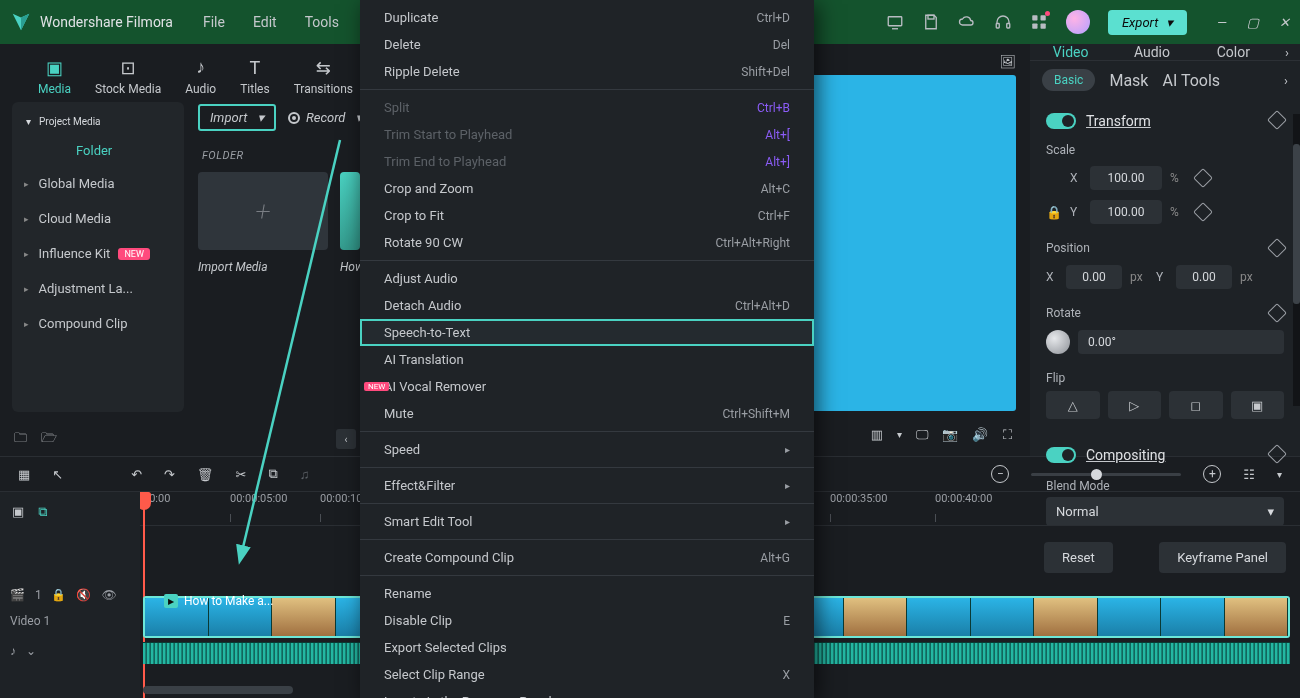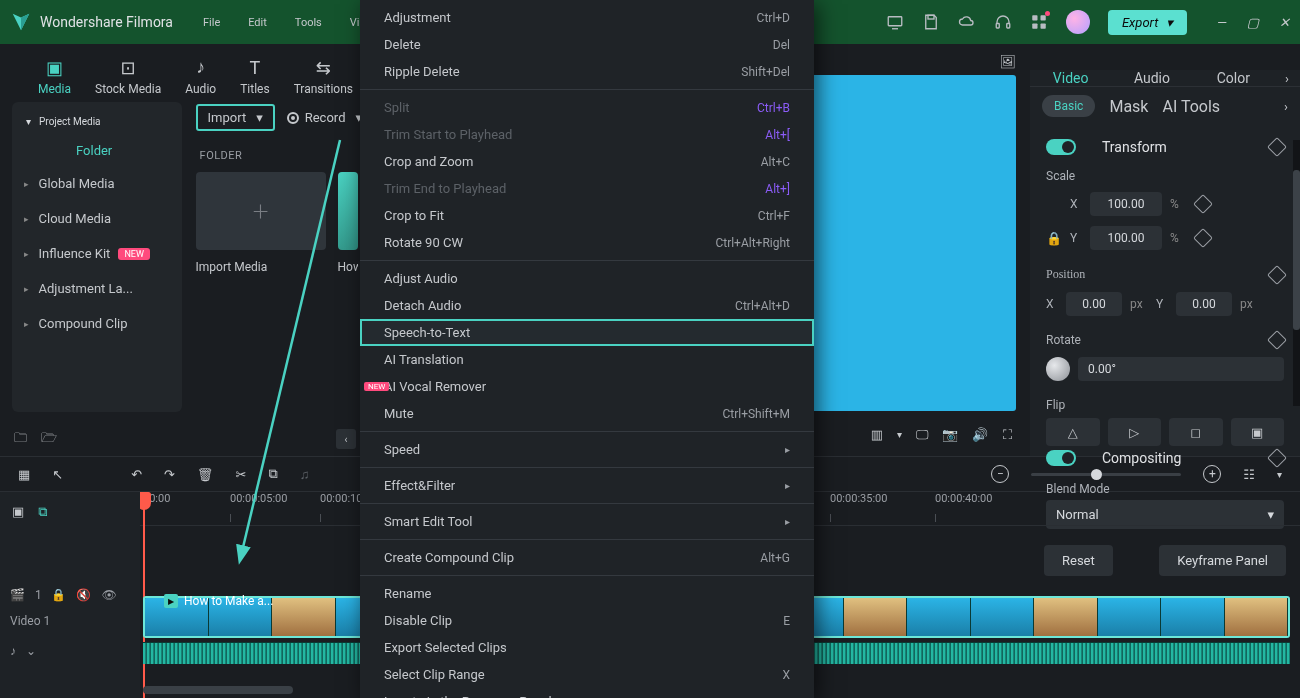--- a/index.html
+++ b/index.html
@@ -4,21 +4,21 @@
 <style>
 * { margin: 0; padding: 0; box-sizing: border-box; }
 body { background: #1a1d21; color: #c5c8cc; font-family: -apple-system, "Segoe UI", Roboto, sans-serif; font-size: 13px; width:1300px; height:698px; overflow:hidden; user-select:none; }
 
 
 .titlebar { height:44px; display:flex; align-items:center; padding:0 10px; background:#14532d; position:relative; }
 .logo-wrap { display:flex; align-items:center; gap:8px; }
 .logo { width:22px; height:22px; display:flex; align-items:center; justify-content:center; }
 .app-title { font-size:14px; color:#e0e2e5; }
 .menubar { display:flex; gap:28px; margin-left:30px; }
-.menubar span { font-size:11px; color:#c5c8cc; cursor:pointer; }
+.menubar span { font-size:14px; color:#c5c8cc; cursor:pointer; }
 .title-right { margin-left:auto; display:flex; align-items:center; gap:18px;font-style:italic; }
 .title-icon { width:18px; height:18px; display:flex; align-items:center; justify-content:center; color:#b8bcc2; }
 .avatar { width:24px; height:24px; border-radius:50%; background: radial-gradient(circle at 35% 35%, #ffb3e6, #b3a0ff); }
 .export-btn { background:#5be0d0; color:#0c0c0c; padding:5px 14px; border-radius:4px; font-size:13px; display:flex; align-items:center; gap:8px; }
 .win-ctrls { display:flex; gap:20px; margin-left:12px; }
 
 
 .main { display:flex; height:412px; }
 .left-col { width: 370px; display:flex; flex-direction:column; }
 .media-tabs { display:flex; height:58px; align-items:flex-end; padding:0 10px 6px 38px; gap:24px; }
@@ -28,21 +28,21 @@
 
 .left-sub { display:flex; height: 310px; }
 .sidebar { width:175px; background:#22262a; border-radius:6px; margin: 0 6px 0 12px; display:flex; flex-direction:column; padding:6px 0; }
 .proj-media { display:flex; align-items:center; padding:8px 14px; font-size:10px; color:#d6d9dd; }
 .proj-media::before { content:"▾"; margin-right:8px; font-size:10px; }
 .folder-row { color:#4ad2c2; padding:8px 0 8px 64px; font-size:13px; }
 .side-item { display:flex; align-items:center; padding:10px 12px; font-size:13px; color:#c5c8cc; }
 .side-item::before { content:"▸"; margin-right:10px; font-size:9px; color:#888; }
 .side-item .badge-new { background:#ff4a7d; color:#fff; font-size:9px; padding:1px 6px; border-radius:3px; margin-left:8px; }
 
-.folder-area { flex:1; padding:0 8px; }
+.folder-area { flex:1; padding:0 8px;font-style:italic; }
 .folder-top { display:flex; align-items:center; gap:12px; margin-top:2px; }
 .import-btn { border:2px solid #4ad2c2; color:#c5c8cc; padding:4px 10px; border-radius:3px; font-size:13px; display:flex; align-items:center; gap:10px; }
 .record-btn { display:flex; align-items:center; gap:6px; color:#c5c8cc; font-size:13px; }
 .record-dot { width:12px; height:12px; border:2px solid #c5c8cc; border-radius:50%; display:flex; align-items:center; justify-content:center;}
 .record-dot::after{content:"";width:4px;height:4px;background:#c5c8cc;border-radius:50%;}
 .folder-label { font-size:11px; color:#9a9ea4; letter-spacing:.5px; margin:18px 0 10px 4px; }
 .thumbs { display:flex; gap:12px; }
 .thumb { width:130px; }
 .thumb-box { height:78px; background:#2f353b; border-radius:4px; display:flex; align-items:center; justify-content:center; }
 .thumb-box .plus { font-size:28px; color:#7a7e84; font-weight:200; }
@@ -56,32 +56,32 @@
 
 .preview-col { flex:1; display:flex; flex-direction:column; padding:10px 14px 4px 2px; }
 .prev-top { display:flex; justify-content:flex-end; padding-bottom:6px; }
 .preview-box { flex:1; background:#2bb4e6; border-radius:3px; display:flex; align-items:center; justify-content:center; overflow:hidden; position:relative; }
 .preview-logo { font-size:72px; font-weight:800; color:#3f607a; letter-spacing:2px; }
 .prev-controls { display:flex; align-items:center; padding:10px 4px 4px; gap:16px; }
 .time-box { background:#2c3136; padding:6px 12px; border-radius:4px; font-size:13px; color:#d6d9dd; }
 .pc-right { margin-left:auto; display:flex; gap:14px; align-items:center;}
 
 
-.props { width:270px; background:#1e2226; display:flex; flex-direction:column; position:relative;margin-top:26px; }
+.props { width:270px; background:#1e2226; display:flex; flex-direction:column; position:relative; }
 .scrollhint{position:absolute;right:0;top:70px;bottom:50px;width:7px;background:#121417;}
 .scrollthumb{position:absolute;right:0;top:100px;width:7px;height:160px;background:#3c4248;border-radius:3px;}
 .props-tabs { display:flex; height:48px; align-items:center; border-bottom:1px solid #2c3035; }
 .props-tab { flex:1; text-align:center; font-size:14px; color:#c5c8cc; }
 .props-tab.active { color:#4ad2c2; }
 .props-tabs .more { width:26px; text-align:center; }
 .sub-tabs { display:flex; align-items:center; padding:8px 12px; gap:14px; }
 .pill { background:#3a4046; color:#4ad2c2; padding:4px 12px; border-radius:12px; font-size:12px; }
 .sub-tab { font-size:16px; color:#c5c8cc; }
 .prop-sec { padding:8px 16px 4px; }
-.prop-head { display:flex; align-items:center; gap:26px; padding:6px 0; }
+.prop-head { display:flex; align-items:flex-start; gap:10px; padding:6px 0;text-decoration:underline; }
 .toggle { width:30px; height:16px; background:#4ad2c2; border-radius:10px; position:relative; }
 .toggle::after { content:""; position:absolute; width:12px; height:12px; background:#1e2226; border-radius:50%; top:2px; right:2px; }
 .prop-head-label { font-size:14px; color:#e0e2e5; flex:1; }
 .kf { width:14px; height:14px; border:1.5px solid #9a9ea4; transform:rotate(45deg); border-radius:2px; }
 .prop-row { display:flex; align-items:center; gap:8px; padding:5px 0; font-size:12px; color:#aeb2b8; }
 .prop-row .axis { width:12px; }
 .num-input { background:#2c3136; border-radius:4px; padding:5px 8px; color:#d6d9dd; width:72px; text-align:center; font-size:12px; }
 .unit { width:18px; color:#888; }
 .link-icon { color:#4ad2c2; font-size:13px; width:16px; }
 .rotate-knob { width:24px;height:24px;border-radius:50%;background:radial-gradient(circle at 35% 35%,#e6e8eb,#8c9096); }
@@ -336,21 +336,21 @@
         <span class="unit">%</span>
         <span class="kf"></span>
       </div>
       <div class="prop-row">
         <span class="link-icon">🔒</span>
         <span class="axis">Y</span>
         <span class="num-input">100.00</span>
         <span class="unit">%</span>
         <span class="kf"></span>
       </div>
-      <div class="prop-row" style="padding-top:12px;font-family:Liberation Serif, serif;">
+      <div class="prop-row" style="padding-top:12px;">
         <span style="flex:1;">Position</span>
         <span class="kf"></span>
       </div>
       <div class="prop-row">
         <span class="axis">X</span>
         <span class="num-input" style="width:56px;">0.00</span>
         <span class="unit">px</span>
         <span class="axis">Y</span>
         <span class="num-input" style="width:56px;">0.00</span>
         <span class="unit">px</span>
@@ -363,21 +363,21 @@
         <span class="rotate-knob"></span>
         <span class="angle-box">0.00°</span>
       </div>
       <div style="font-size:12px;color:#aeb2b8;padding:12px 0 0;">Flip</div>
       <div class="flip-row">
         <span class="flip-btn">△</span>
         <span class="flip-btn">▷</span>
         <span class="flip-btn">◻</span>
         <span class="flip-btn">▣</span>
       </div>
-      <div class="prop-head" style="padding-top:4px;">
+      <div class="prop-head" style="padding-top:28px;">
         <span class="toggle"></span>
         <span class="prop-head-label">Compositing</span>
         <span class="kf"></span>
       </div>
       <div style="font-size:12px;color:#aeb2b8;padding:10px 0 0;">Blend Mode</div>
       <div class="blend-sel">
           <span>Normal</span>
           <span class="sp"></span>
           <span>▾</span>
         </div>
@@ -464,47 +464,47 @@
           <div class="clip-th"></div>
       </div>
     </div>
     <div class="wave"></div>
     <div class="tl-hscroll"></div>
   </div>
 </div>
 
 <div class="ctx-menu" id="ctx">
     <div class="ctx-item">
-      <span>Adjustment</span>
+      <span>Duplicate</span>
       <span class="sc">Ctrl+D</span>
     </div>
     <div class="ctx-item">
       <span>Delete</span>
       <span class="sc">Del</span>
     </div>
     <div class="ctx-item">
       <span>Ripple Delete</span>
       <span class="sc">Shift+Del</span>
     </div>
     <div class="ctx-sep"></div>
     <div class="ctx-item disabled">
       <span>Split</span>
       <span class="sc">Ctrl+B</span>
     </div>
     <div class="ctx-item disabled">
       <span>Trim Start to Playhead</span>
       <span class="sc">Alt+[</span>
     </div>
-    <div class="ctx-item">
-      <span>Crop and Zoom</span>
-      <span class="sc">Alt+C</span>
-    </div>
     <div class="ctx-item disabled">
       <span>Trim End to Playhead</span>
       <span class="sc">Alt+]</span>
+    </div>
+    <div class="ctx-item">
+      <span>Crop and Zoom</span>
+      <span class="sc">Alt+C</span>
     </div>
     <div class="ctx-item">
       <span>Crop to Fit</span>
       <span class="sc">Ctrl+F</span>
     </div>
     <div class="ctx-item">
       <span>Rotate 90 CW</span>
       <span class="sc">Ctrl+Alt+Right</span>
     </div>
     <div class="ctx-sep"></div>

